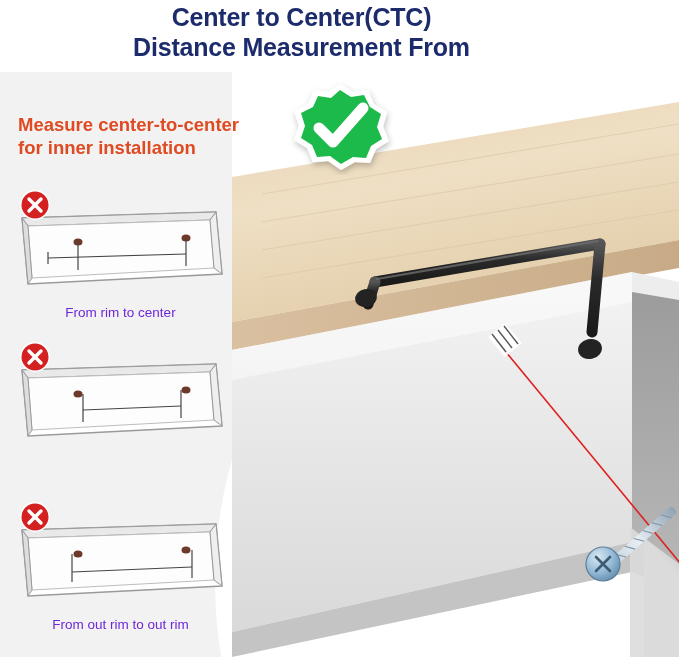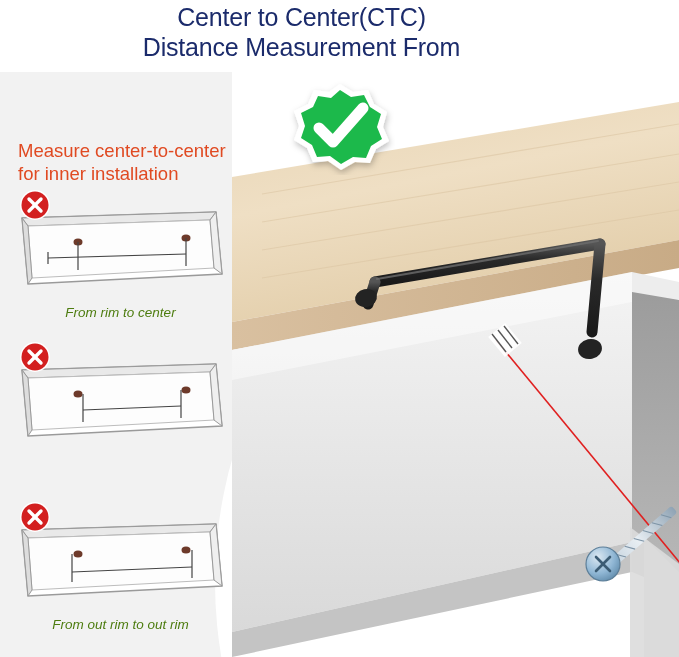--- a/index.html
+++ b/index.html
@@ -8,21 +8,21 @@
     background:#ffffff;
     font-family:"Liberation Sans", sans-serif;
     overflow:hidden;
     position:relative;
   }
   
   .title-block{
     position:absolute;left:0;top:2px;width:603px;
     text-align:center;
     color:#1b2b6b;
-    font-weight:normal;
+    font-weight:bold;
     font-size:25px;
     line-height:30px;
     letter-spacing:-0.2px;
   }
   .title-line{display:block;}
 
   
   .left-panel{
     position:absolute;left:0;top:72px;width:300px;height:585px;
     background:#f2f2f2;
@@ -34,46 +34,44 @@
     left:215px;top:60px;
     width:900px;height:900px;
     border-radius:50%;
     background:#ffffff;
   }
 
   
   .measure-headline{
     position:absolute;left:18px;top:113px;width:280px;
     color:#e04a22;
-    font-weight:normal;
+    font-weight:bold;
     font-size:18.5px;
     line-height:23px;
-    margin-top:26px;
   }
 
   
   .badge{
     position:absolute;left:285px;top:80px;width:110px;height:95px;
   }
 
   
   .example{
     position:absolute;left:8px;width:225px;
   }
   .ex1{top:196px;}
   .ex2{top:348px;}
   .ex3{top:508px;}
 
   .frame-wrap{position:relative;width:225px;height:105px;}
   .ex-caption{
     text-align:center;
     font-size:13.5px;
-    color:#4d7c0f;
+    color:#6d28d9;
     margin-top:4px;
-    font-style:italic;
   }
   .x-mark{
     position:absolute;left:10px;top:-8px;width:34px;height:34px;
   }
 
   
   .photo{
     position:absolute;left:232px;top:72px;width:447px;height:585px;
     overflow:hidden;
     background:#ffffff;

